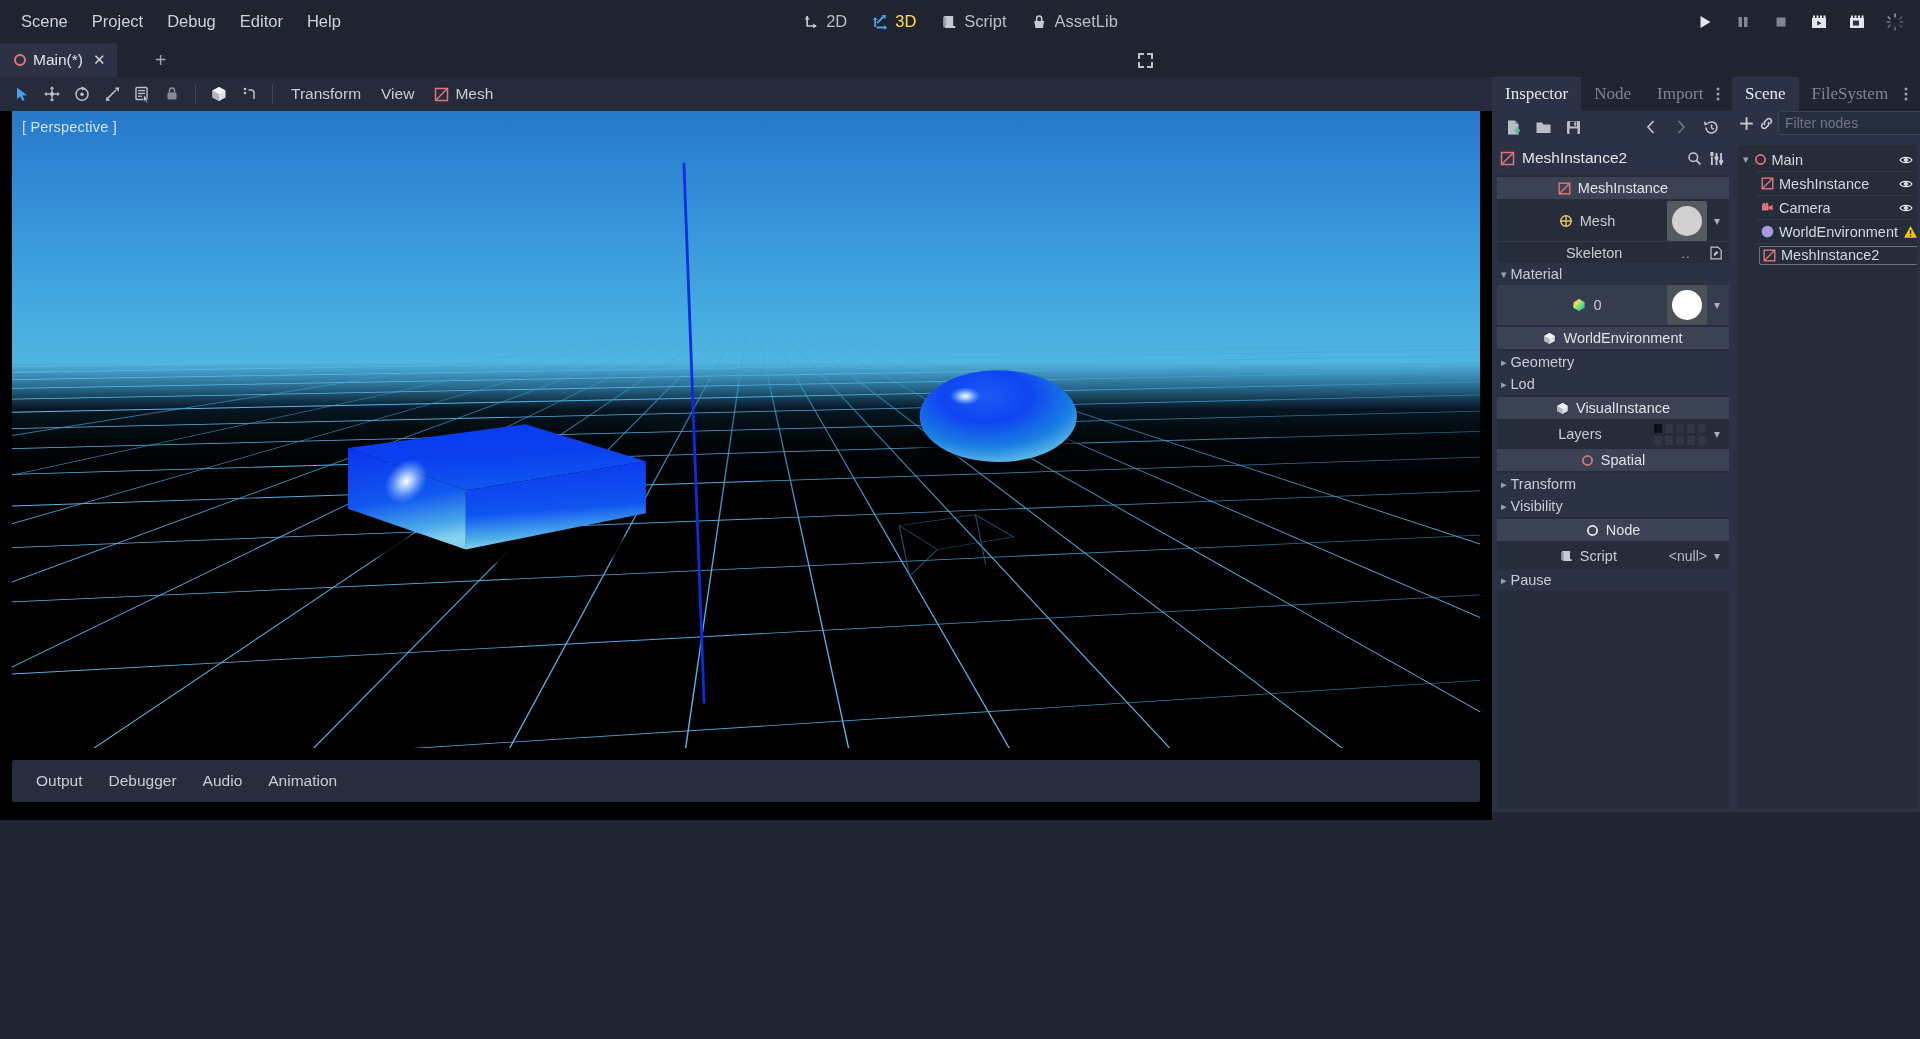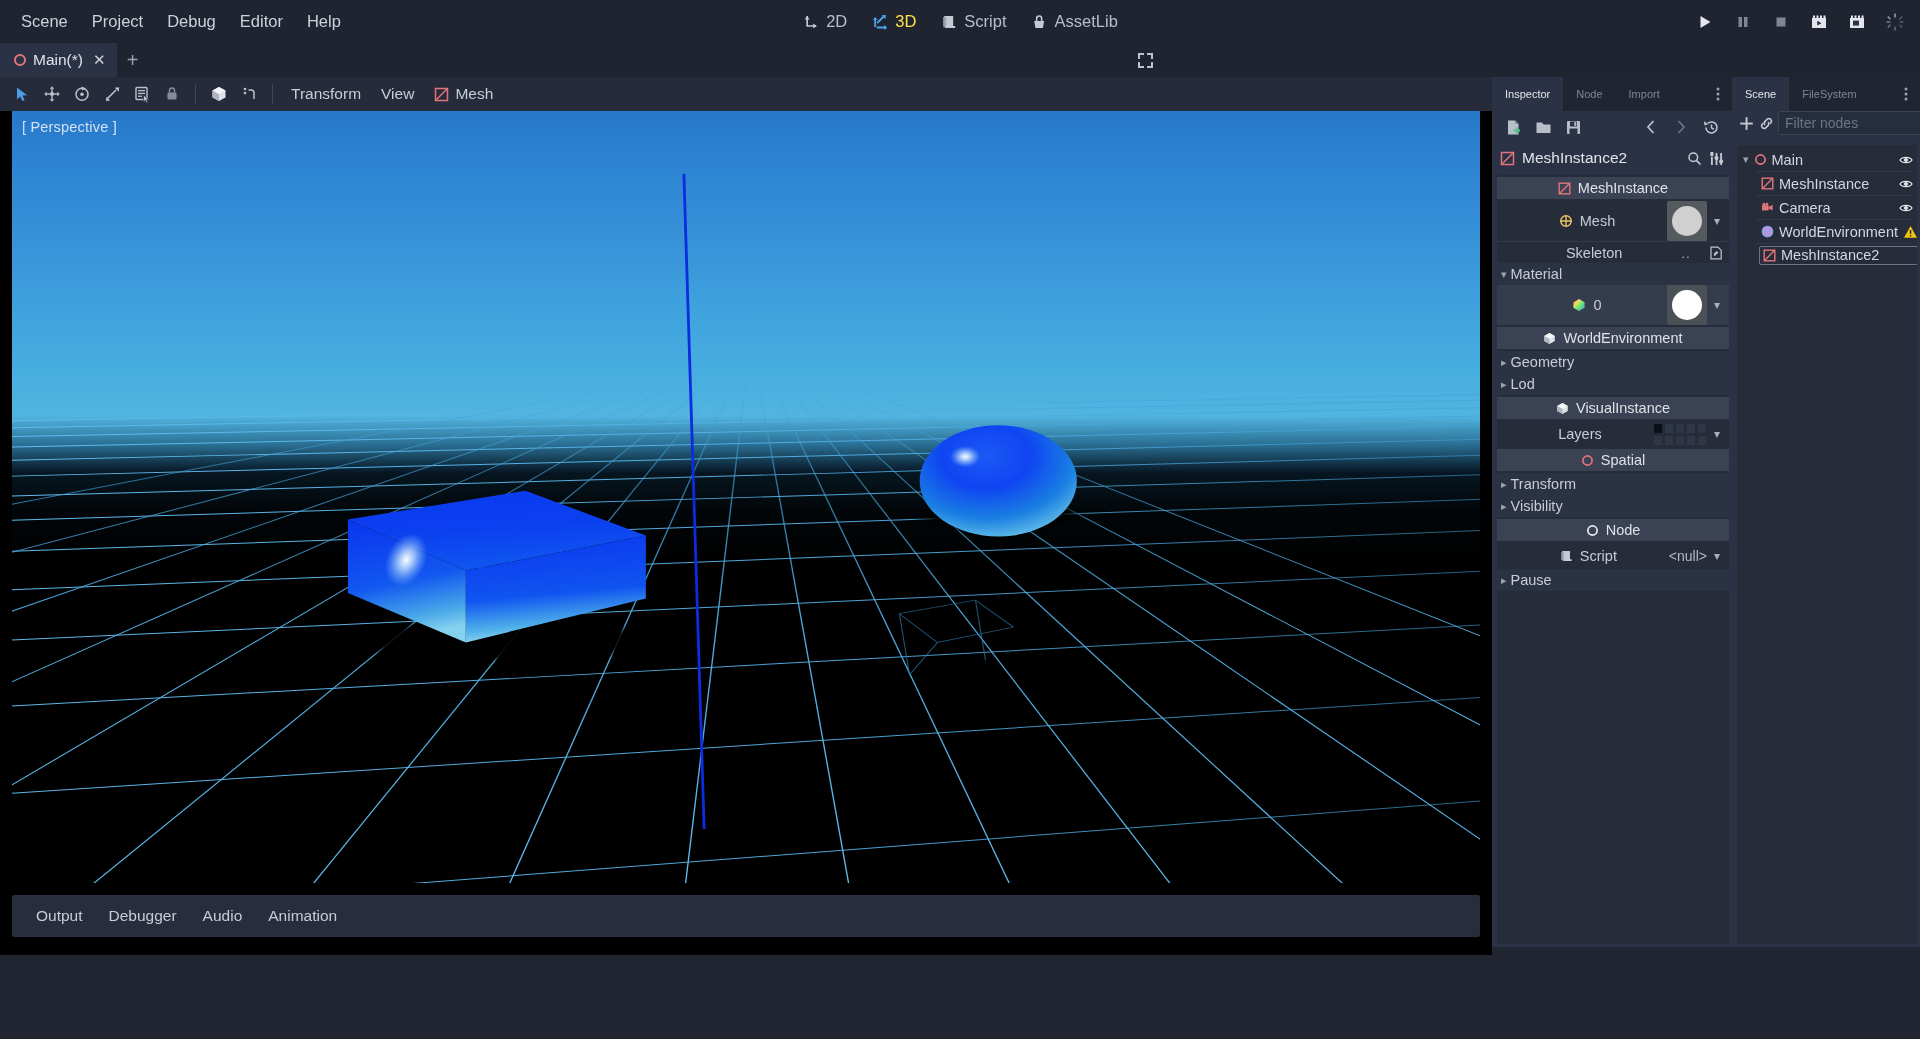--- a/index.html
+++ b/index.html
@@ -3,21 +3,21 @@
 <meta charset="utf-8">
 <style>
   * { box-sizing: border-box; margin: 0; padding: 0; }
   html, body {
     width: 1920px; height: 1039px;
     background: #202531;
     font-family: "Liberation Sans", sans-serif;
     overflow: hidden;
     color: #c9ccd4;
   }
-  #app { position: relative; width: 1920px; height: 955px; display: flex; flex-direction: column; }
+  #app { position: relative; width: 1920px; height: 820px; display: flex; flex-direction: column; }
 
   
   .menubar {
     height: 43px; background: #1f2430;
     display: flex; align-items: center; flex: 0 0 43px;
     position: relative;
   }
   .menu-left { display: flex; align-items: center; padding-left: 10px; gap: 2px; }
   .menu-item {
     font-size: 16.5px; color: #cdd1d9; padding: 5px 11px;
@@ -38,21 +38,21 @@
     position: absolute; right: 14px; display: flex; align-items: center; gap: 16px;
   }
   .play-btn {
     width: 22px; height: 22px; display: flex; align-items: center; justify-content: center;
     cursor: pointer; border-radius: 3px;
   }
 
   
   .tabrow {
     height: 34px; background: #1f2430; display: flex; align-items: stretch;
-    flex: 0 0 34px; position: relative;
+    flex: 0 0 34px; position: relative; gap: 28px;
   }
   .scene-tab {
     display: flex; align-items: center; gap: 7px;
     background: #2b3245; padding: 0 11px 0 14px;
     font-size: 15.5px; color: #dfe2e8; cursor: pointer;
   }
   .tab-dot {
     width: 12px; height: 12px; border: 2px solid #e2757a; border-radius: 50%;
     flex: 0 0 12px;
   }
@@ -112,22 +112,22 @@
     gap: 6px; padding-left: 14px; flex: 0 0 42px; margin: 4px 12px 18px 12px; border-radius: 2px;
   }
   .status-tab {
     font-size: 15.5px; color: #c8ccd4; padding: 5px 10px; border-radius: 3px; cursor: pointer;
   }
 
   
   .inspector { width: 240px; flex: 0 0 240px; display: flex; flex-direction: column; background: #202531; }
   .panel-tabs { height: 34px; display: flex; align-items: stretch; flex: 0 0 34px; position: relative; }
   .ptab {
-    display: flex; align-items: center; padding: 0 13px; font-size: 11px;
-    color: #7d8595; cursor: pointer;
+    display: flex; align-items: center; padding: 0 13px; font-size: 17px;
+    color: #7d8595; cursor: pointer; font-family: Liberation Serif, serif;
   }
   .ptab.active { background: #2b3245; color: #e4e7ec; }
   .pdots {
     position: absolute; right: 4px; top: 0; bottom: 0; width: 20px;
     display: flex; align-items: center; justify-content: center; cursor: pointer;
   }
   .panel-body {
     flex: 1 1 auto; background: #2b3245; margin: 0 0 8px 0; overflow: hidden;
     display: flex; flex-direction: column;
   }

